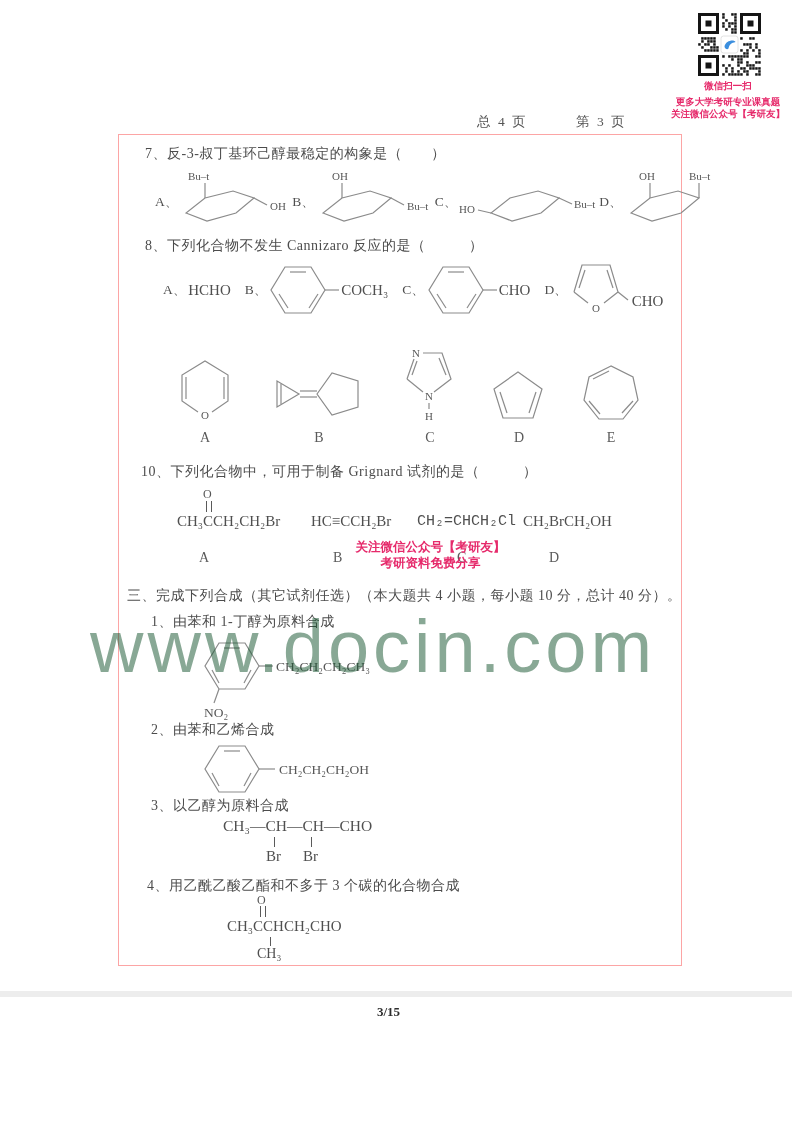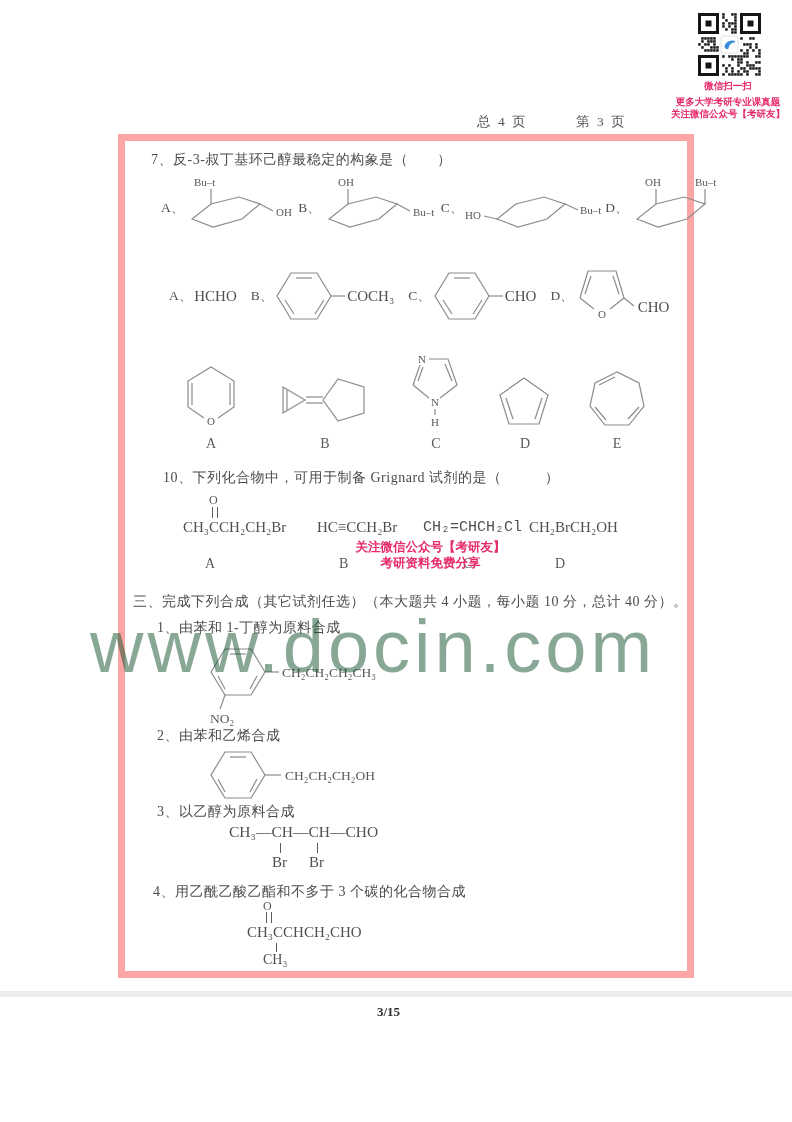--- a/index.html
+++ b/index.html
@@ -11,21 +11,21 @@
   .stem{position:absolute;font-size:14px;white-space:nowrap;color:#4c4c4c;letter-spacing:.5px;}
   .chem{font-size:15px;color:#4f4f4f;white-space:nowrap;}
   .atom{font-size:12px;color:#555;}
   .olabel{font-size:13.5px;color:#4f4f4f;margin-right:2px;}
   .opt-letter{position:absolute;font-size:14px;color:#5a5a5a;}
   .ring{fill:none;stroke:#8b8b8b;stroke-width:1.2;}
   svg text{fill:#575757;font-size:11px;font-family:"Liberation Serif",serif;}
   svg .chaintxt{font-size:13.5px;}
   .vbond{position:absolute;width:1.3px;background:#5a5a5a;}
   .dbond{position:absolute;width:4px;border-left:1.3px solid #5a5a5a;border-right:1.3px solid #5a5a5a;}
-  .frame{position:absolute;left:118px;top:134px;width:562px;height:830px;border:7px solid #fca5a5;}
+  .frame{position:absolute;left:118px;top:134px;width:562px;height:830px;border:1px solid #fca5a5;}
   .hdr{position:absolute;top:113px;font-size:13.5px;color:#555;letter-spacing:2px;text-align:right;}
   .watermark{
     position:absolute;left:90px;top:604px;font-family:"Liberation Sans",sans-serif;
     font-size:74px;color:#14532d;opacity:.5;letter-spacing:4px;white-space:nowrap;
     z-index:8;pointer-events:none;
   }
   .promo{
     position:absolute;left:328px;top:539px;width:205px;text-align:center;z-index:9;
     font-family:"Liberation Sans",sans-serif;font-weight:bold;font-size:12.5px;
     color:#e62a6b;line-height:16px;white-space:nowrap;
@@ -215,20 +215,21 @@
       <svg width="96" height="58">
         <polygon class="ring" points="6,46 27,54 56,46 74,31 53,24 25,31"></polygon>
         <line class="ring" x1="25" y1="31" x2="25" y2="16"></line>
         <line class="ring" x1="74" y1="31" x2="74" y2="16"></line>
         <text x="14" y="13">OH</text>
         <text x="64" y="13">Bu–t</text>
       </svg>
     </div>
   </div>
 
+  <div class="stem" style="left:26px;top:102px;">8、下列化合物不发生 Cannizaro 反应的是（　　　）</div>
   <div class="q8row">
     <div class="q8opt">
       <span class="olabel">A、</span>
       <span class="chem">HCHO</span>
     </div>
     <div class="q8opt">
       <span class="olabel">B、</span>
       <svg width="72" height="58">
         <polygon class="ring" points="56,29 42,6 16,6 2,29 16,52 42,52"></polygon>
         <line class="ring" x1="37" y1="11" x2="21" y2="11"></line>
@@ -309,21 +310,21 @@
       <svg width="62" height="60">
         <polygon class="ring" points="31,3 9,14 4,37 19,56 43,56 58,37 53,14"></polygon>
         <line class="ring" x1="29" y1="8" x2="13" y2="16"></line>
         <line class="ring" x1="9" y1="38" x2="20" y2="51"></line>
         <line class="ring" x1="42" y1="50" x2="53" y2="38"></line>
       </svg>
       <div class="q9lab">E</div>
     </div>
   </div>
 
-  <div class="stem" style="left:22px;top:328px;margin-left:16px;">10、下列化合物中，可用于制备 Grignard 试剂的是（　　　）</div>
+  <div class="stem" style="left:22px;top:328px;">10、下列化合物中，可用于制备 Grignard 试剂的是（　　　）</div>
   <div class="abs" style="left:58px;top:352px;width:150px;height:46px;">
     <span class="atom abs" style="left:26px;top:0;">O</span>
     <span class="dbond" style="left:29px;top:14px;height:11px;"></span>
     <span class="chem abs" style="left:0;top:26px;">CH₃CCH₂CH₂Br</span>
   </div>
   <span class="chem abs" style="left:192px;top:378px;">HC≡CCH₂Br</span>
   <span class="chem abs" style="left:298px;top:378px;font-family:Liberation Mono, monospace;">CH₂=CHCH₂Cl</span>
   <span class="chem abs" style="left:404px;top:378px;">CH₂BrCH₂OH</span>
   <span class="opt-letter" style="left:80px;top:415px;">A</span>
   <span class="opt-letter" style="left:214px;top:415px;">B</span>
@@ -360,21 +361,21 @@
     <span class="vbond" style="left:51px;top:20px;height:10px;"></span>
     <span class="vbond" style="left:88px;top:20px;height:10px;"></span>
     <span class="chem abs" style="left:43px;top:31px;">Br</span>
     <span class="chem abs" style="left:80px;top:31px;">Br</span>
   </div>
 
   <div class="stem" style="left:28px;top:742px;">4、用乙酰乙酸乙酯和不多于 3 个碳的化合物合成</div>
   <div class="abs" style="left:108px;top:758px;width:160px;height:70px;">
     <span class="atom abs" style="left:30px;top:0;">O</span>
     <span class="dbond" style="left:33px;top:13px;height:11px;"></span>
-    <span class="chem abs" style="left:14px;top:25px;">CH₃CCHCH₂CHO</span>
+    <span class="chem abs" style="left:0;top:25px;">CH₃CCHCH₂CHO</span>
     <span class="vbond" style="left:43px;top:44px;height:9px;"></span>
     <span class="chem abs" style="left:30px;top:53px;font-size:14px;">CH₃</span>
   </div>
 
 </div>
 
 <div class="watermark">www.docin.com</div>
 
 <div class="promo">
   <div>关注微信公众号【考研友】</div>

